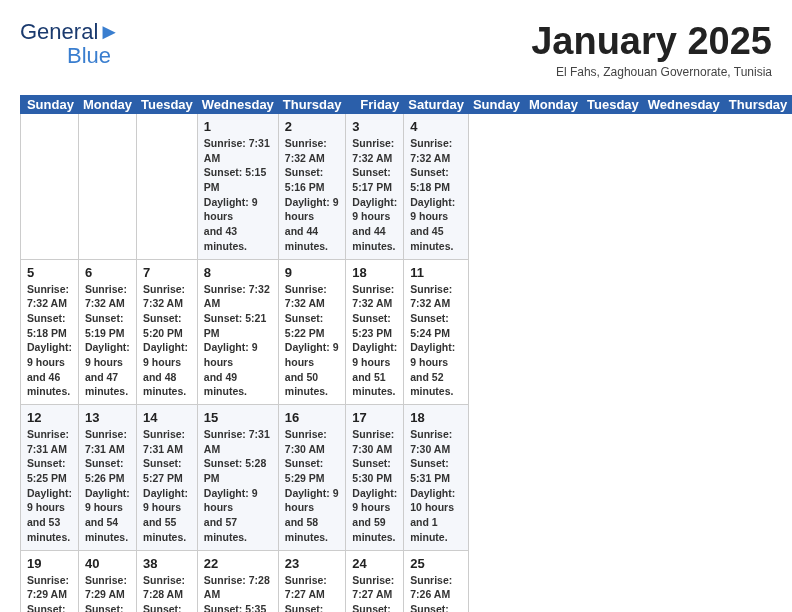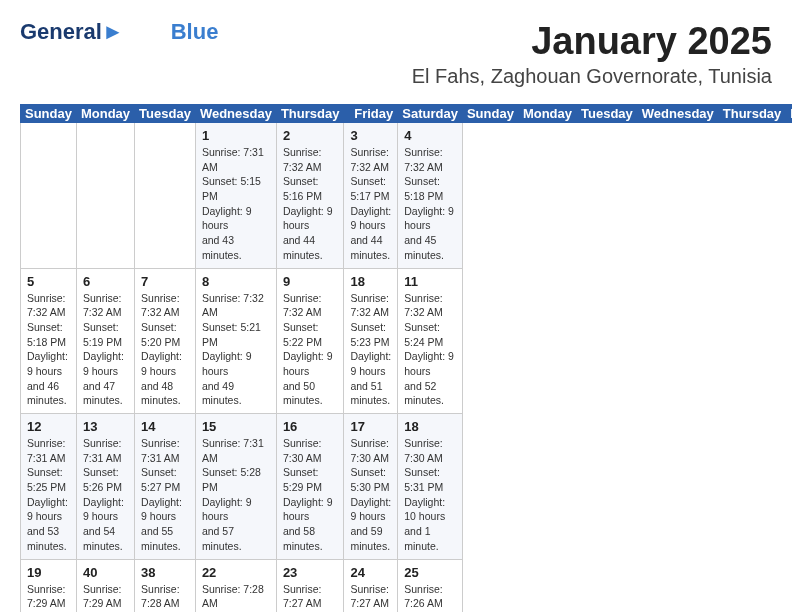--- a/index.html
+++ b/index.html
@@ -11,39 +11,39 @@
       padding: 20px;
     }
     .header-area {
       display: flex;
       justify-content: space-between;
       align-items: flex-start;
       margin-bottom: 16px;
     }
     .logo {
       display: flex;
-      flex-direction: row;
+      flex-direction: column;
       font-size: 22px;
-      font-weight: bold;
+      font-weight: normal;
       color: #1a3a6e;
       line-height: 1.1;
       justify-content: center;
     }
     .logo-general { color: #1a3a6e; }
     .logo-blue { color: #3a7ecf; margin-left: 47px; }
     .title-area {
       text-align: right;
     }
     .month-title {
       font-size: 38px;
       font-weight: bold;
       color: #222;
     }
     .location-subtitle {
-      font-size: 20px;
+      font-size: 12px;
       color: #444;
       margin-top: 2px;
     }
     table {
       width: 100%;
       border-collapse: collapse;
       font-size: 11px;
     }
     thead tr th {
       background-color: #2b5faa;
@@ -72,20 +72,21 @@
       font-weight: bold;
       font-size: 13px;
       color: #222;
       display: block;
       margin-bottom: 2px;
     }
     .cell-content {
       font-size: 10.5px;
       color: #333;
       line-height: 1.4;
+      font-weight: bold;
     }
     .empty-cell {
       background: #fff !important;
     }
   </style>
 </head>
 <body>
 
 <div class="header-area">
   <div class="logo">

